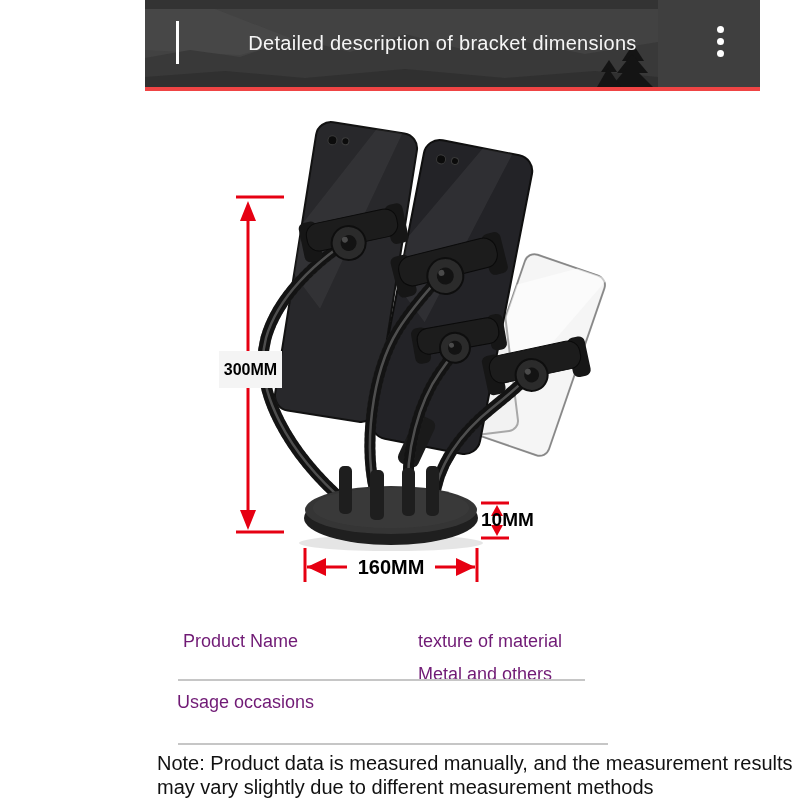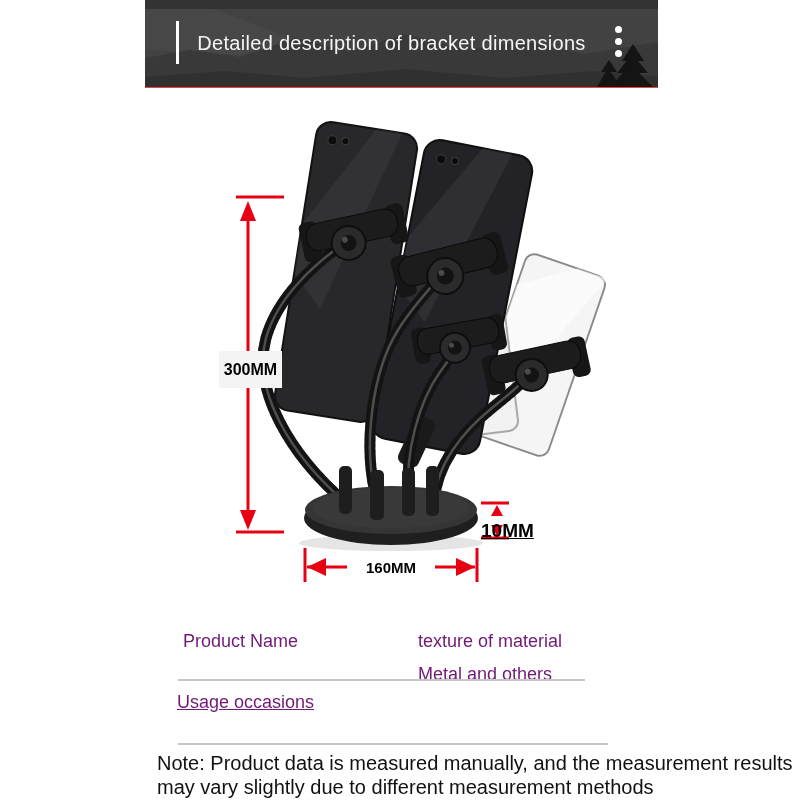--- a/index.html
+++ b/index.html
@@ -1,36 +1,36 @@
 <!DOCTYPE html>
 <html><head>
 <meta charset="utf-8">
 <style>
   html,body{margin:0;padding:0;background:#fff;}
   .stage{position:relative;width:800px;height:800px;background:#fff;overflow:hidden;
          font-family:"Liberation Sans",sans-serif;color:#1c1c1c;}
   
-  .banner{position:absolute;left:145px;top:0;width:513px;height:87px;overflow:hidden;
-          border-bottom:1px solid #ef4444;background:#3f3f3f;}
+  .banner{position:absolute;left:145px;top:0;width:615px;height:87px;overflow:hidden;
+          border-bottom:4px solid #ef4444;background:#3f3f3f;}
   .banner svg{position:absolute;left:0;top:0;}
   .accent-bar{position:absolute;left:31px;top:21px;width:3px;height:43px;background:#fdfdfd;}
   .banner-title{position:absolute;left:50px;right:70px;top:0;height:87px;display:flex;
                 align-items:center;justify-content:center;color:#f5f5f5;font-size:20px;
                 letter-spacing:.3px;white-space:nowrap;}
   .menu-dots{position:absolute;right:36px;top:26px;display:flex;flex-direction:column;gap:5px;}
   .menu-dots i{width:7px;height:7px;border-radius:50%;background:#fff;display:block;}
   
   .figure{position:absolute;left:0;top:0;width:800px;height:800px;}
   
   .dim-label{position:absolute;font-weight:bold;color:#000;}
   .dim-300{left:219px;top:351px;width:63px;height:37px;background:#f4f4f4;
            display:flex;align-items:center;justify-content:center;font-size:16px;}
-  .dim-10{left:481px;top:520px;font-size:19px;text-decoration:underline;}
+  .dim-10{left:481px;top:509px;font-size:19px;}
   .dim-160{left:347px;top:554px;width:88px;height:26px;background:#fff;
-           display:flex;align-items:center;justify-content:center;font-size:15px;}
+           display:flex;align-items:center;justify-content:center;font-size:20px;}
   
   .spec{position:absolute;font-size:18px;color:#701a75;white-space:nowrap;}
   .divider{position:absolute;height:2px;background:#c6c6c6;}
   .note{position:absolute;left:157px;top:751px;width:648px;font-size:20px;
         line-height:24px;color:#111;}
 </style>
 </head>
 <body>
 
 <div class="stage">
@@ -192,19 +192,19 @@
   <div class="dim-label dim-300">300MM</div>
   <div class="dim-label dim-10">10MM</div>
   <div class="dim-label dim-160">160MM</div>
 
   <div class="spec" style="left:183px;top:631px;">Product Name</div>
   <div class="spec" style="left:418px;top:631px;">texture of material</div>
   <div class="spec" style="left:418px;top:652px;margin-top:12px;">Metal and others</div>
 
   <div class="divider" style="left:178px;top:679px;width:407px;"></div>
 
-  <div class="spec" style="left:177px;top:692px;text-decoration:underline;">Usage occasions</div>
+  <div class="spec" style="left:177px;top:692px;">Usage occasions</div>
 
   <div class="divider" style="left:178px;top:743px;width:430px;"></div>
 
   <div class="note">Note: Product data is measured manually, and the measurement results may vary slightly due to different measurement methods</div>
 
 </div>
 
 </body></html>

